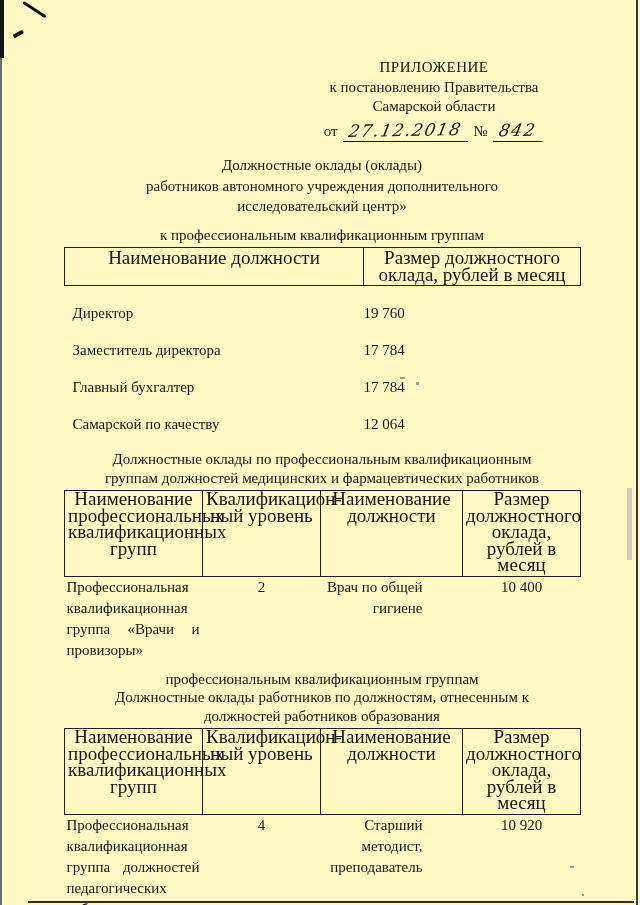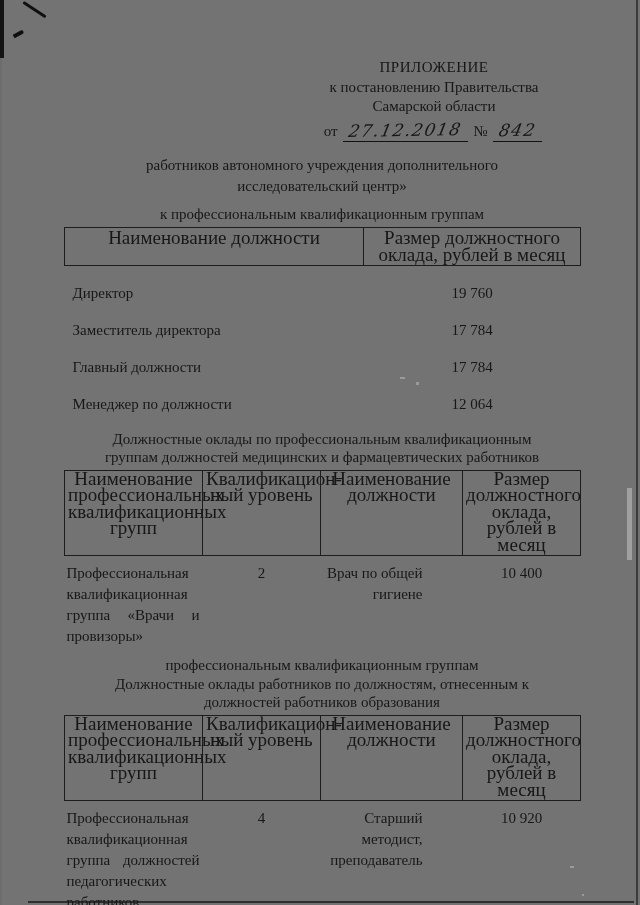--- a/index.html
+++ b/index.html
@@ -1,21 +1,21 @@
 <!DOCTYPE html>
 <html><head>
 <meta charset="utf-8">
 <style>
   * { margin: 0; padding: 0; box-sizing: border-box; }
   html, body { background: #e8e8e8; }
   .page {
     position: relative;
     width: 640px;
     height: 905px;
-    background: #737373;
+    background: #fef9c3;
     overflow: hidden;
     font-family: "Liberation Serif", "DejaVu Serif", serif;
     color: #171717;
     font-size: 15px;
   }
   .content {
     position: absolute;
     left: 64px; top: 0;
     width: 516px;
     padding-top: 58px;
@@ -84,29 +84,29 @@
     font-size: 19px;
   }
   td { border: none; vertical-align: top; }
 
   .t1 { width: 516px; }
   .t1 .c1 { width: 299px; }
   .t1 .c2 { width: 217px; }
   .t1 th { line-height: 17px; padding: 1px 2px 2px; }
   .t1 td { padding-top: 18px; line-height: 19px; }
   .t1 td.pos { padding-left: 8px; text-align: left; }
-  .t1 td.sal { text-align: center; }
+  .t1 td.sal { }
 
   .t4 { width: 516px; }
   .t4 .c1 { width: 138px; }
   .t4 .c2 { width: 118px; }
   .t4 .c3 { width: 142px; }
   .t4 .c4 { width: 118px; }
   .t4 th { line-height: 16.5px; padding: 0 3px 2px; }
-  .t4 td { padding-top: 7px; line-height: 21px; }
+  .t4 td { line-height: 21px; }
   .t4 td.grp { text-align: justify; padding-left: 2px; padding-right: 3px; }
   .t4 td.lvl { text-align: center; }
   .t4 td.pos { text-align: right; padding-left: 3px; padding-right: 40px; }
   .t4 td.sal { text-align: center; }
 </style>
 </head>
 <body>
 
 <div class="page">
 
@@ -130,20 +130,21 @@
       <div>Самарской области</div>
       <div class="annex-docline">
         <span>от</span>
         <span class="hw-underline"><span class="hw">27.12.2018</span></span>
         <span>№</span>
         <span class="hw-underline"><span class="hw">842</span></span>
       </div>
     </div>
 
     <div class="doc-title">
+      <div>Должностные оклады (оклады)</div>
       <div>работников автономного учреждения дополнительного</div>
       <div>исследовательский центр»</div>
     </div>
 
     <div class="sec-heading h1">
       <div>к профессиональным квалификационным группам</div>
     </div>
 
     <table class="t1">
       <colgroup>
@@ -159,25 +160,25 @@
       <tbody>
         <tr>
           <td class="pos">Директор</td>
           <td class="sal">19 760</td>
         </tr>
         <tr>
           <td class="pos">Заместитель директора</td>
           <td class="sal">17 784</td>
         </tr>
         <tr>
-          <td class="pos">Главный должности</td>
+          <td class="pos">Главный бухгалтер</td>
           <td class="sal">17 784</td>
         </tr>
         <tr>
-          <td class="pos">Менеджер по должности</td>
+          <td class="pos">Самарской по качеству</td>
           <td class="sal">12 064</td>
         </tr>
       </tbody>
     </table>
 
     <div class="sec-heading h2">
       <div>Должностные оклады по профессиональным квалификационным</div>
       <div>группам должностей медицинских и фармацевтических работников</div>
     </div>
 

